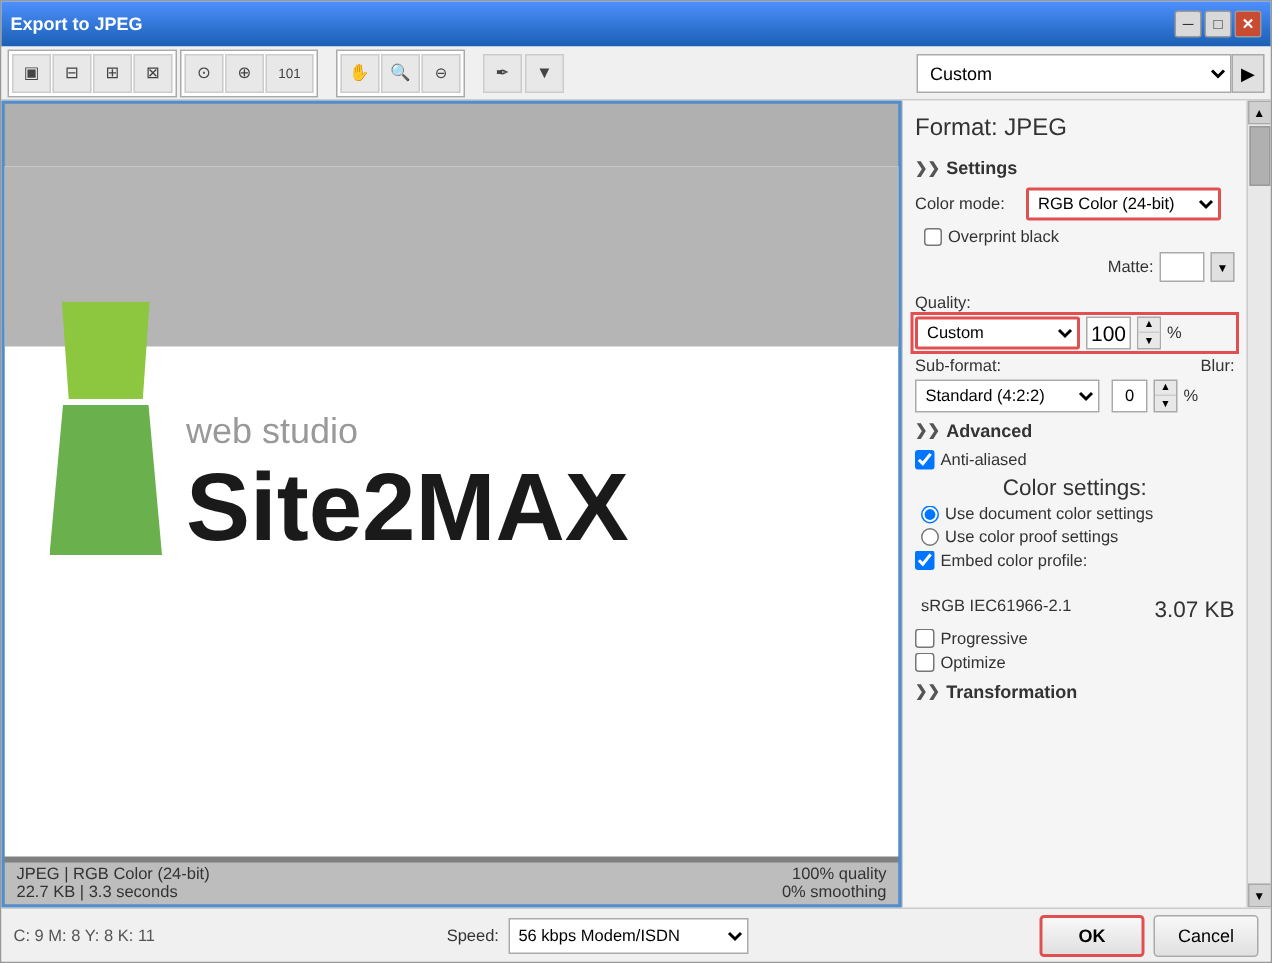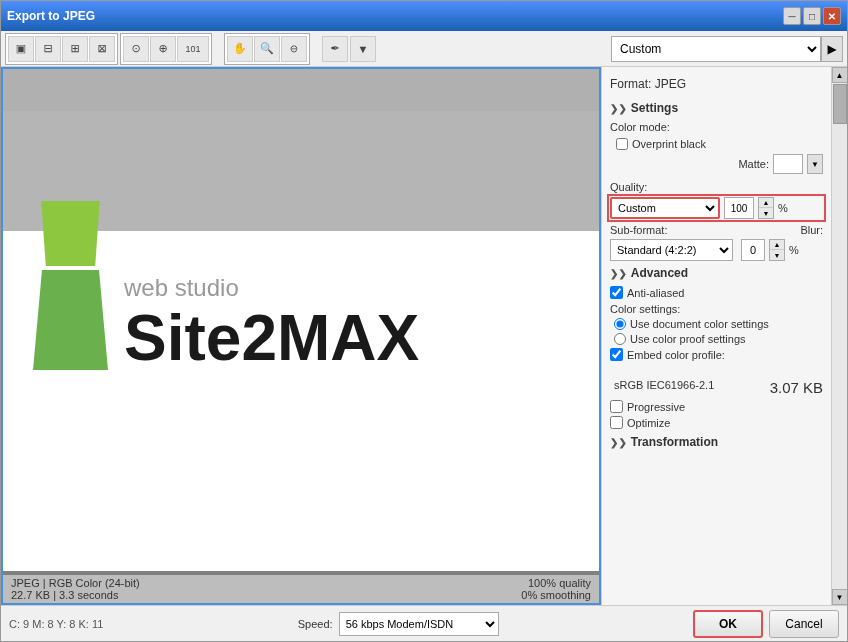--- a/index.html
+++ b/index.html
@@ -100,21 +100,21 @@
       background: #f5f5f5;
       border-left: 1px solid #ccc;
       overflow-y: auto;
       flex-shrink: 0;
     }
     .right-panel-inner { padding: 6px 8px; }
 
     .format-line {
       padding: 4px 0 6px 0;
       color: #333;
-      font-size: 12px;
+      font-size: 16px;
     }
 
     .section-header {
       display: flex;
       align-items: center;
       gap: 4px;
       font-weight: bold;
       font-size: 12px;
       color: #333;
       margin-bottom: 6px;
@@ -173,21 +173,21 @@
     .quality-row {
       display: flex; align-items: center; gap: 4px;
       margin-bottom: 5px;
     }
     .quality-select { width: 110px; }
     .quality-number {
       width: 30px; height: 22px;
       border: 1px solid #aaa;
       background: white;
       text-align: center;
-      font-size: 10px;
+      font-size: 14px;
     }
     .spinner {
       display: flex; flex-direction: column;
       border: 1px solid #aaa;
     }
     .spin-btn {
       width: 14px; height: 10px;
       background: #e8e8e8;
       border: none;
       display: flex; align-items: center; justify-content: center;
@@ -207,21 +207,21 @@
       text-align: center;
       font-size: 11px;
     }
 
     .advanced-section { margin-top: 4px; }
 
     .antialias-row {
       display: flex; align-items: center; gap: 4px; margin-bottom: 4px;
     }
 
-    .color-settings-label { font-size: 11px; color: #333; margin-bottom: 3px; }
+    .color-settings-label { font-size: 15px; color: #333; margin-bottom: 3px; text-align: center; }
     .radio-row {
       display: flex; align-items: center; gap: 4px; margin-bottom: 3px; padding-left: 4px;
     }
     .radio-row input[type=radio] { width: 12px; height: 12px; }
     .radio-label { font-size: 11px; color: #333; }
 
     .embed-row {
       display: flex; align-items: center; gap: 4px; margin-bottom: 18px;
     }
     .embed-line {
@@ -392,20 +392,25 @@
 
           <div class="format-line">Format:  JPEG</div>
 
           <div class="section-header">
             <span class="section-arrow">❯❯</span>
             <span>Settings</span>
           </div>
 
           <div class="field-row">
             <span class="field-label">Color mode:</span>
+            <select class="color-mode-select select-highlighted">
+              <option>RGB Color (24-bit)</option>
+              <option>Grayscale</option>
+              <option>CMYK</option>
+            </select>
           </div>
 
           <div class="checkbox-row">
             <input type="checkbox" style="">
             <span class="checkbox-label">Overprint black</span>
           </div>
 
           <div class="matte-row">
             <span class="matte-label">Matte:</span>
             <div class="matte-box"></div>

